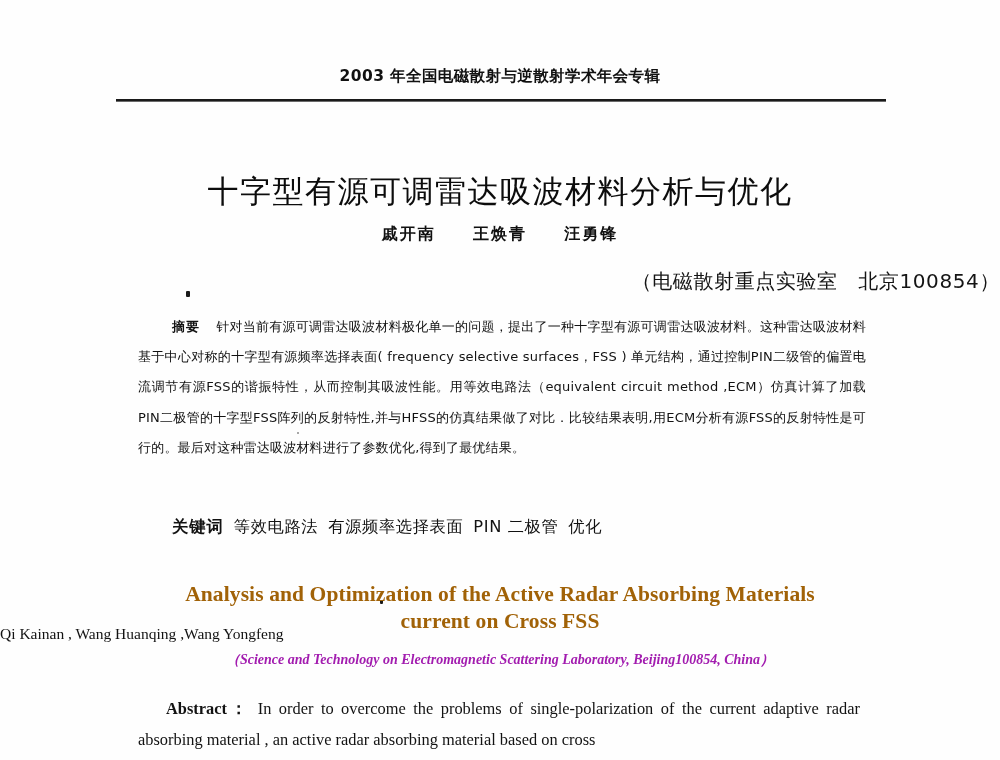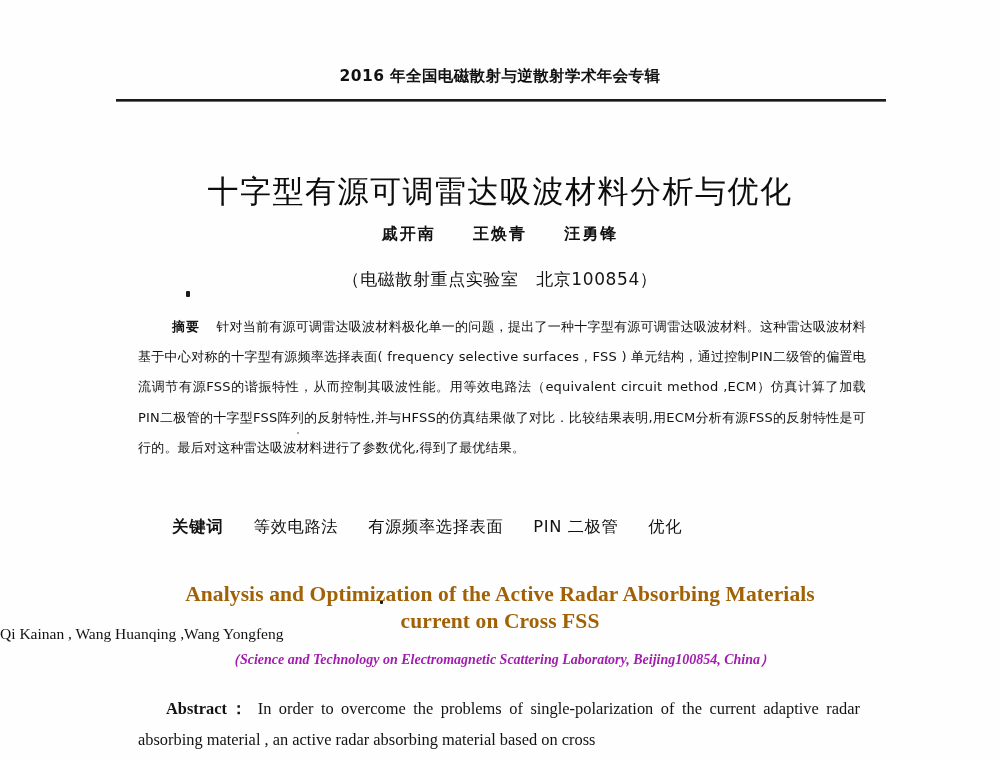--- a/index.html
+++ b/index.html
@@ -82,22 +82,22 @@
     font-family: "DejaVu Serif", "Liberation Serif", serif;
     color: #101010;
   }
   .cn-authors .gap { display: inline-block; width: 22px; }
 
   .cn-affil {
     position: absolute;
     left: 0;
     top: 268px;
     width: 1000px;
-    text-align: center;
-    font-size: 17px;
+    text-align: right;
+    font-size: 20px;
     letter-spacing: 0.6px;
     font-family: "DejaVu Sans", "Liberation Sans", sans-serif;
     color: #141414;
   }
 
   
   .cn-abstract {
     position: absolute;
     left: 138px;
     top: 312px;
@@ -121,21 +121,21 @@
     position: absolute;
     left: 138px;
     top: 516px;
     width: 728px;
     font-size: 16.3px;
     font-family: "DejaVu Sans", "Liberation Sans", sans-serif;
     color: #121212;
   }
   .cn-keywords .indent { display: inline-block; width: 34px; }
   .cn-keywords .lead { font-weight: bold; letter-spacing: 1px; }
-  .cn-keywords .kw { margin-left: 30px; letter-spacing: 0.6px; }
+  .cn-keywords .kw { margin-left: 10px; letter-spacing: 0.6px; }
 
   
   .en-title {
     position: absolute;
     left: 100px;
     top: 563px;
     width: 800px;
     text-align: center;
     font-size: 21.5px;
     font-weight: bold;
@@ -196,21 +196,21 @@
   }
   .speck-a { left: 186px; top: 291px; width: 4px; height: 6px; }
   .speck-b { left: 380px; top: 600px; width: 3px; height: 4px; }
   .speck-c { left: 297px; top: 432px; width: 2px; height: 2px; opacity: .5; }
 </style>
 </head>
 <body>
 
 <div class="page">
 
-  <div class="runhead">2016 年全国电磁散射与逆散射学术年会专辑</div>
+  <div class="runhead">2003 年全国电磁散射与逆散射学术年会专辑</div>
 
   <div class="head-rule"></div>
 
   <div class="speck speck-a"></div>
   <div class="speck speck-b"></div>
   <div class="speck speck-c"></div>
 
   <h1 class="cn-title">十字型有源可调雷达吸波材料分析与优化</h1>
 
   <div class="cn-authors">

